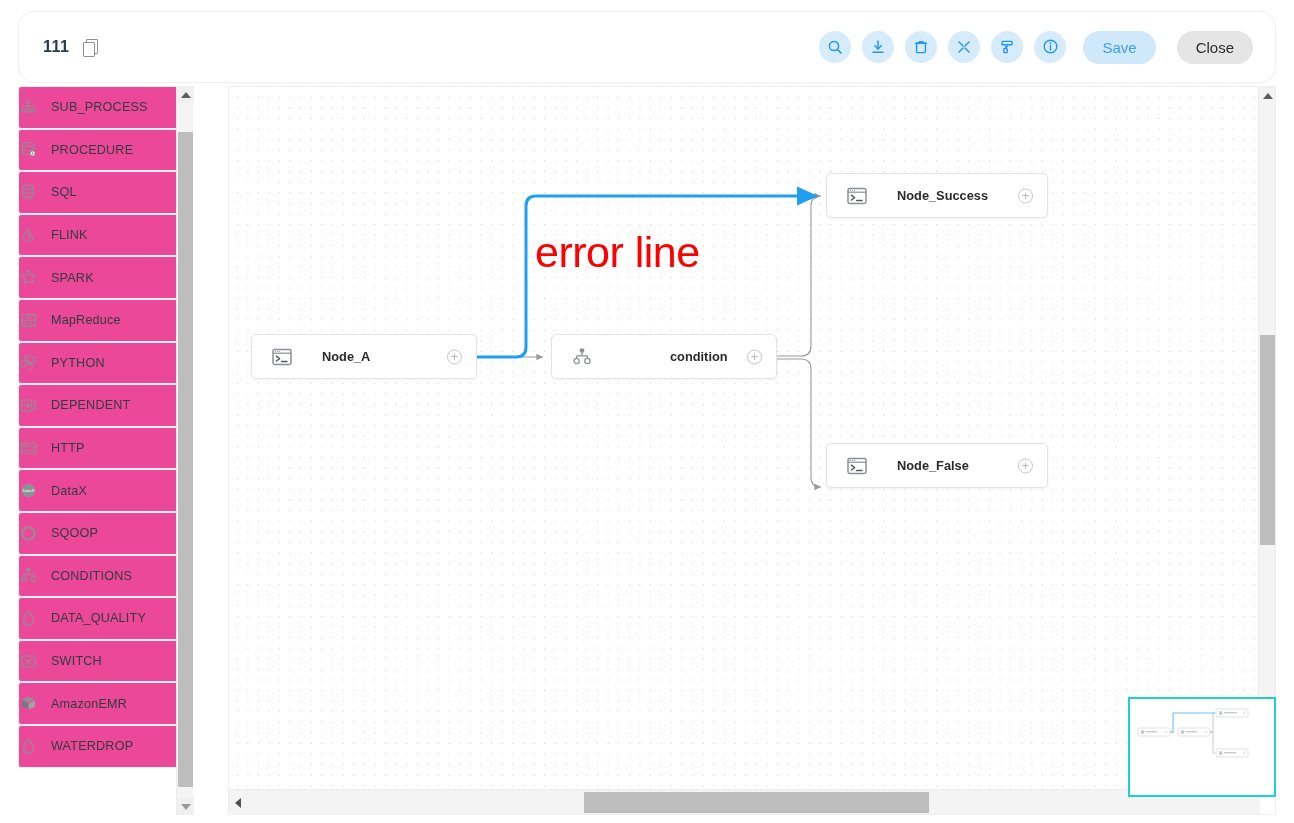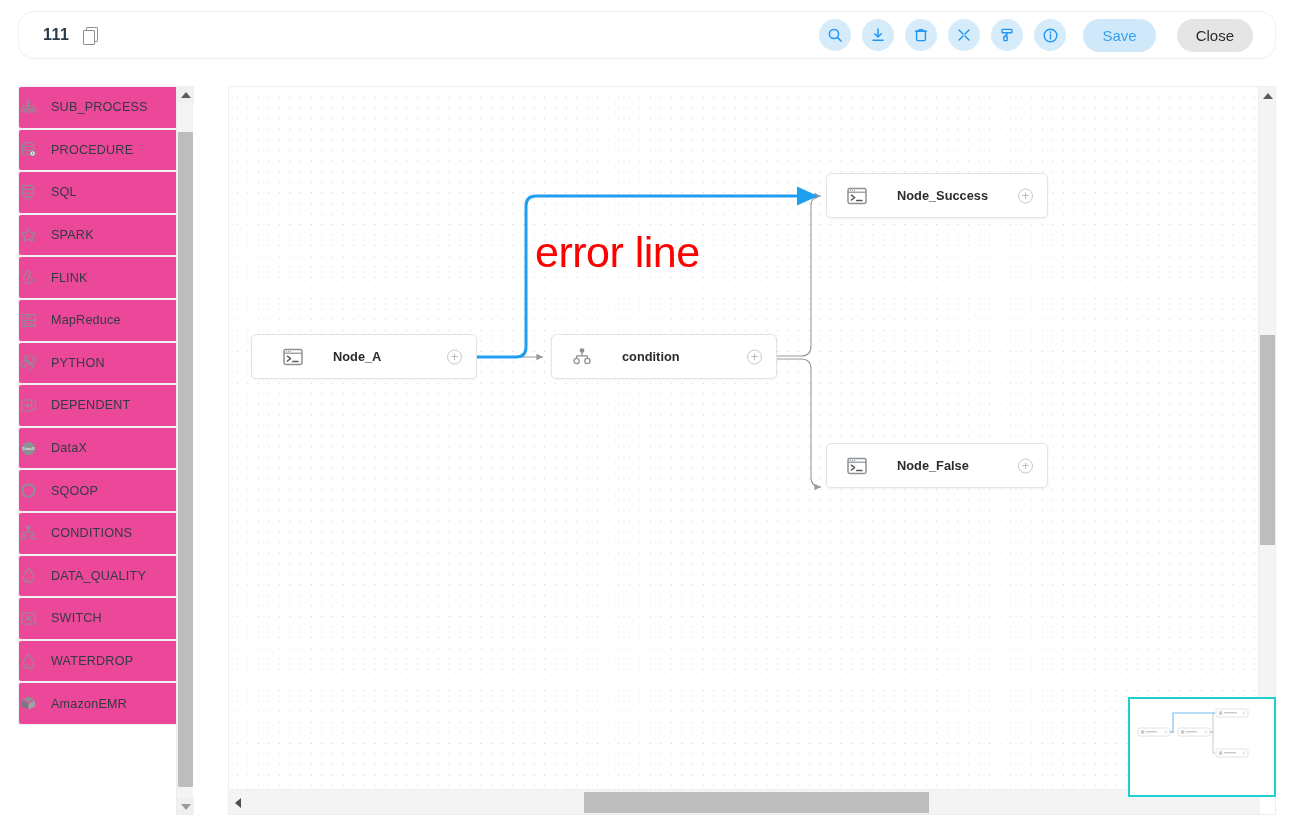--- a/index.html
+++ b/index.html
@@ -7,21 +7,21 @@
     margin: 0; padding: 0;
     width: 1294px; height: 823px;
     background: #ffffff;
     font-family: "Liberation Sans", sans-serif;
     overflow: hidden;
   }
 
   
   #header {
     position: absolute; left: 18px; top: 11px;
-    width: 1258px; height: 48px;
+    width: 1258px; height: 72px;
     background: #ffffff;
     border: 1px solid #eef0f3;
     border-radius: 16px;
     display: flex; align-items: center;
     box-shadow: 0 1px 2px rgba(0,0,0,0.02);
   }
   #title-group {
     display: flex; align-items: center; gap: 14px;
     margin-left: 24px;
   }
@@ -34,21 +34,21 @@
     content:""; position:absolute; left:3px; top:0; width:10px; height:13px;
     border:1.4px solid #8c9096; border-radius:1px; background:#fff;
   }
   .copy-ico::after {
     content:""; position:absolute; left:0px; top:3px; width:10px; height:13px;
     border:1.4px solid #8c9096; border-radius:1px; background:#fff;
   }
 
   #toolbar {
     margin-left: auto; margin-right: 22px;
-    display: flex; align-items: center; gap: 11px;
+    display: flex; gap: 11px;
   }
   .tb-btn {
     width: 32px; height: 32px; border-radius: 50%;
     background: #d6ecfb;
     display: flex; align-items: center; justify-content: center;
     cursor: pointer; border: none; padding: 0;
   }
   .tb-btn svg { display:block; }
   #save-btn {
     height: 33px; min-width: 70px; padding: 0 19px;
@@ -296,33 +296,33 @@
             <path d="M3.6 4.4 V12 C3.6 13.1 6 13.9 9 13.9 C12 13.9 14.4 13.1 14.4 12 V4.4" fill="none" stroke="#8d9094" stroke-width="1.1"></path>
             <path d="M3.6 8.3 C3.6 9.4 6 10.2 9 10.2 C12 10.2 14.4 9.4 14.4 8.3" fill="none" stroke="#8d9094" stroke-width="1"></path>
             <text x="9" y="17.4" font-size="4.1" fill="#8d9094" text-anchor="middle" font-family="Liberation Sans, sans-serif">SQL</text>
           </svg>
         </span>
         <span class="side-label">SQL</span>
       </div>
       <div class="side-item">
         <span class="side-ico">
           <svg width="19" height="19" viewBox="0 0 19 19">
-            <path d="M9.5 2.2 L11.6 6.6 L16.4 7.2 L12.9 10.5 L13.8 15.2 L9.5 12.9 L5.2 15.2 L6.1 10.5 L2.6 7.2 L7.4 6.6 Z" fill="none" stroke="#8d9094" stroke-width="1.1" stroke-linejoin="round"></path>
-          </svg>
-        </span>
-        <span class="side-label">SPARK</span>
-      </div>
-      <div class="side-item">
-        <span class="side-ico">
-          <svg width="19" height="19" viewBox="0 0 19 19">
             <path d="M5 12.6 C4 11 4.6 8.2 6.6 6.8 C8.6 5.4 8.2 4 7.2 3.2 C9.8 3.2 11.4 4.6 11.2 6.4 C11 8 9.4 8.6 8.6 9.4 C10.2 9 11.6 9.2 12.6 10 C14 11.2 13.6 13.4 12.4 14.4 C11 15.6 8 15.8 6.2 14.6" fill="none" stroke="#8d9094" stroke-width="1.1" stroke-linejoin="round" stroke-linecap="round"></path>
             <circle cx="9.2" cy="11.8" r="0.9" fill="#8d9094"></circle>
           </svg>
         </span>
         <span class="side-label">FLINK</span>
+      </div>
+      <div class="side-item">
+        <span class="side-ico">
+          <svg width="19" height="19" viewBox="0 0 19 19">
+            <path d="M9.5 2.2 L11.6 6.6 L16.4 7.2 L12.9 10.5 L13.8 15.2 L9.5 12.9 L5.2 15.2 L6.1 10.5 L2.6 7.2 L7.4 6.6 Z" fill="none" stroke="#8d9094" stroke-width="1.1" stroke-linejoin="round"></path>
+          </svg>
+        </span>
+        <span class="side-label">SPARK</span>
       </div>
       <div class="side-item">
         <span class="side-ico">
           <svg width="19" height="19" viewBox="0 0 19 19">
             <rect x="2.8" y="3.6" width="13.4" height="11.8" rx="1.2" fill="none" stroke="#8d9094" stroke-width="1.1"></rect>
             <text x="9.5" y="8.2" font-size="3.7" fill="#8d9094" text-anchor="middle" font-family="Liberation Sans, sans-serif">MR</text>
             <path d="M2.8 9.4 H16.2" stroke="#8d9094" stroke-width="1"></path>
             <path d="M5.2 11.6 H8.2 M10.6 11.6 H13.6 M5.2 13.4 H8.2 M10.6 13.4 H13.6" stroke="#8d9094" stroke-width="0.9"></path>
           </svg>
         </span>
@@ -343,20 +343,33 @@
             <rect x="2.6" y="4" width="10" height="11" rx="1.1" fill="none" stroke="#8d9094" stroke-width="1.1"></rect>
             <path d="M5.4 9.5 H10.4 M8.4 7.5 L10.6 9.5 L8.4 11.5" fill="none" stroke="#8d9094" stroke-width="1.1" stroke-linejoin="round" stroke-linecap="round"></path>
             <path d="M13.4 5.6 h3.2 v7.8 h-3.2" fill="none" stroke="#8d9094" stroke-width="1.1"></path>
           </svg>
         </span>
         <span class="side-label">DEPENDENT</span>
       </div>
       <div class="side-item">
         <span class="side-ico">
           <svg width="19" height="19" viewBox="0 0 19 19">
+            <rect x="2.4" y="4.2" width="14.2" height="10.6" rx="1.1" fill="none" stroke="#8d9094" stroke-width="1.1"></rect>
+            <path d="M2.4 7.4 H16.6" stroke="#8d9094" stroke-width="1"></path>
+            <circle cx="4.4" cy="5.8" r="0.55" fill="#8d9094"></circle>
+            <circle cx="6.1" cy="5.8" r="0.55" fill="#8d9094"></circle>
+            <circle cx="7.8" cy="5.8" r="0.55" fill="#8d9094"></circle>
+            <text x="9.5" y="12.6" font-size="4.2" fill="#8d9094" text-anchor="middle" font-family="Liberation Sans, sans-serif">HTTP</text>
+          </svg>
+        </span>
+        <span class="side-label">HTTP</span>
+      </div>
+      <div class="side-item">
+        <span class="side-ico">
+          <svg width="19" height="19" viewBox="0 0 19 19">
             <circle cx="9.5" cy="9.5" r="6.8" fill="#8d9094"></circle>
             <text x="9.5" y="11.2" font-size="4.4" fill="#ffffff" text-anchor="middle" font-family="Liberation Sans, sans-serif">DataX</text>
           </svg>
         </span>
         <span class="side-label">DataX</span>
       </div>
       <div class="side-item">
         <span class="side-ico">
           <svg width="19" height="19" viewBox="0 0 19 19">
             <circle cx="9.5" cy="9.5" r="6.2" fill="none" stroke="#8d9094" stroke-width="2.1"></circle>
@@ -389,35 +402,35 @@
           <svg width="19" height="19" viewBox="0 0 19 19">
             <rect x="2.8" y="4" width="13.4" height="11" rx="1.3" fill="none" stroke="#8d9094" stroke-width="1.1"></rect>
             <path d="M6.6 7.2 L12.4 11.8 M12.4 7.2 L6.6 11.8" stroke="#8d9094" stroke-width="1.1" stroke-linecap="round"></path>
           </svg>
         </span>
         <span class="side-label">SWITCH</span>
       </div>
       <div class="side-item">
         <span class="side-ico">
           <svg width="19" height="19" viewBox="0 0 19 19">
-            <path d="M9.5 2.4 C9.5 2.4 4.4 8 4.4 11.4 A5.1 5.1 0 0 0 14.6 11.4 C14.6 8 9.5 2.4 9.5 2.4 Z" fill="none" stroke="#8d9094" stroke-width="1.1" stroke-linejoin="round"></path>
-            <path d="M7.2 11.6 A2.5 2.5 0 0 0 9.7 14.1" fill="none" stroke="#8d9094" stroke-width="0.9"></path>
-          </svg>
-        </span>
-        <span class="side-label">WATERDROP</span>
-      </div>
-      <div class="side-item">
-        <span class="side-ico">
-          <svg width="19" height="19" viewBox="0 0 19 19">
             <path d="M9.5 2.6 L16 5.4 L9.5 8.2 L3 5.4 Z" fill="#8d9094"></path>
             <path d="M3 6.6 V12.6 L9.5 15.6 V9.6 Z" fill="#757a7e"></path>
             <path d="M16 6.6 V12.6 L9.5 15.6 V9.6 Z" fill="#9ea2a6"></path>
           </svg>
         </span>
         <span class="side-label">AmazonEMR</span>
+      </div>
+      <div class="side-item">
+        <span class="side-ico">
+          <svg width="19" height="19" viewBox="0 0 19 19">
+            <path d="M9.5 2.4 C9.5 2.4 4.4 8 4.4 11.4 A5.1 5.1 0 0 0 14.6 11.4 C14.6 8 9.5 2.4 9.5 2.4 Z" fill="none" stroke="#8d9094" stroke-width="1.1" stroke-linejoin="round"></path>
+            <path d="M7.2 11.6 A2.5 2.5 0 0 0 9.7 14.1" fill="none" stroke="#8d9094" stroke-width="0.9"></path>
+          </svg>
+        </span>
+        <span class="side-label">WATERDROP</span>
       </div>
     </div>
 </div>
 
 <div id="side-sb">
   <div id="side-sb-up">
     <div class="tri-up"></div>
   </div>
   <div id="side-sb-thumb"></div>
   <div id="side-sb-down">
@@ -443,36 +456,36 @@
       <path d="M 548 272 H 572 Q 582 272 582 282 V 390 Q 582 400 592 400 H 592" fill="none" stroke="#9a9a9a" stroke-width="1.1" marker-end="url(#arrow-gray)"></path>
 
       <path d="M 248 270 H 314" fill="none" stroke="#9a9a9a" stroke-width="1.1" marker-end="url(#arrow-gray)"></path>
 
       <path d="M 248 270 H 287 Q 297 270 297 260 V 119 Q 297 109 307 109 H 586" fill="none" stroke="#1e9ff2" stroke-width="3" stroke-linecap="round" marker-end="url(#arrow-blue)"></path>
     </svg>
 
     <div id="error-annot">error line</div>
 
     <div id="nodes-layer">
-        <div class="node" style="left: 22px; top: 247px; width: 226px; padding-left: 11px;">
+        <div class="node" style="left: 22px; top: 247px; width: 226px;">
           <span class="node-ico"><svg width="22" height="22" viewBox="0 0 22 22">
               <rect x="2" y="3.4" width="18" height="15" rx="1.6" fill="none" stroke="#8d9094" stroke-width="1.5"></rect>
               <path d="M2 7.2 H20" stroke="#8d9094" stroke-width="1.2"></path>
               <circle cx="4.6" cy="5.3" r="0.6" fill="#8d9094"></circle>
               <circle cx="6.6" cy="5.3" r="0.6" fill="#8d9094"></circle>
               <circle cx="8.6" cy="5.3" r="0.6" fill="#8d9094"></circle>
               <path d="M5.4 10.2 L8.6 12.6 L5.4 15" fill="none" stroke="#585c60" stroke-width="1.5" stroke-linecap="round" stroke-linejoin="round"></path>
               <path d="M10.6 15.4 H16" stroke="#585c60" stroke-width="1.5" stroke-linecap="round"></path>
             </svg></span>
           <span class="node-label">Node_A</span>
           <span class="node-plus">
             <span>+</span>
           </span>
         </div>
-        <div class="node" style="left: 322px; top: 247px; width: 226px;">
+        <div class="node" style="left: 322px; top: 247px; width: 226px; gap: 48px;">
           <span class="node-ico"><svg width="22" height="22" viewBox="0 0 22 22">
               <circle cx="11" cy="4.6" r="2.4" fill="#8d9094"></circle>
               <path d="M11 7 V9.8 M5.6 9.8 H16.4 M5.6 9.8 V12.4 M16.4 9.8 V12.4" stroke="#8d9094" stroke-width="1.3" fill="none"></path>
               <circle cx="5.6" cy="15" r="2.6" fill="none" stroke="#8d9094" stroke-width="1.3"></circle>
               <circle cx="16.4" cy="15" r="2.6" fill="none" stroke="#8d9094" stroke-width="1.3"></circle>
             </svg></span>
           <span class="node-label">condition</span>
           <span class="node-plus">
             <span>+</span>
           </span>

